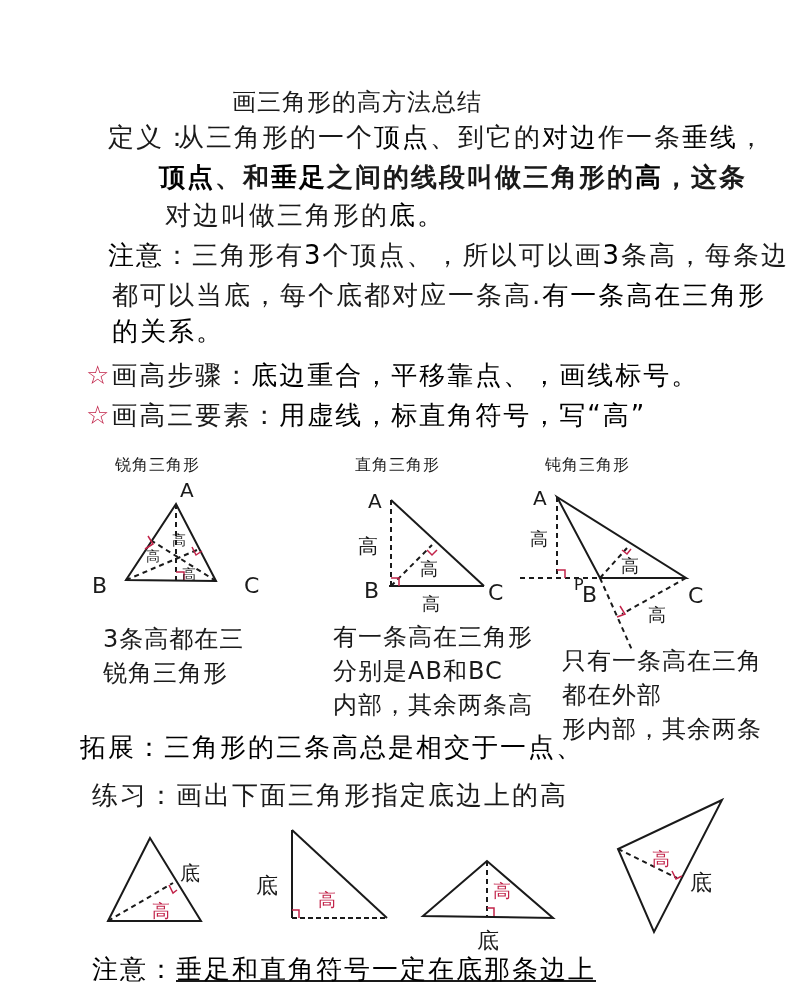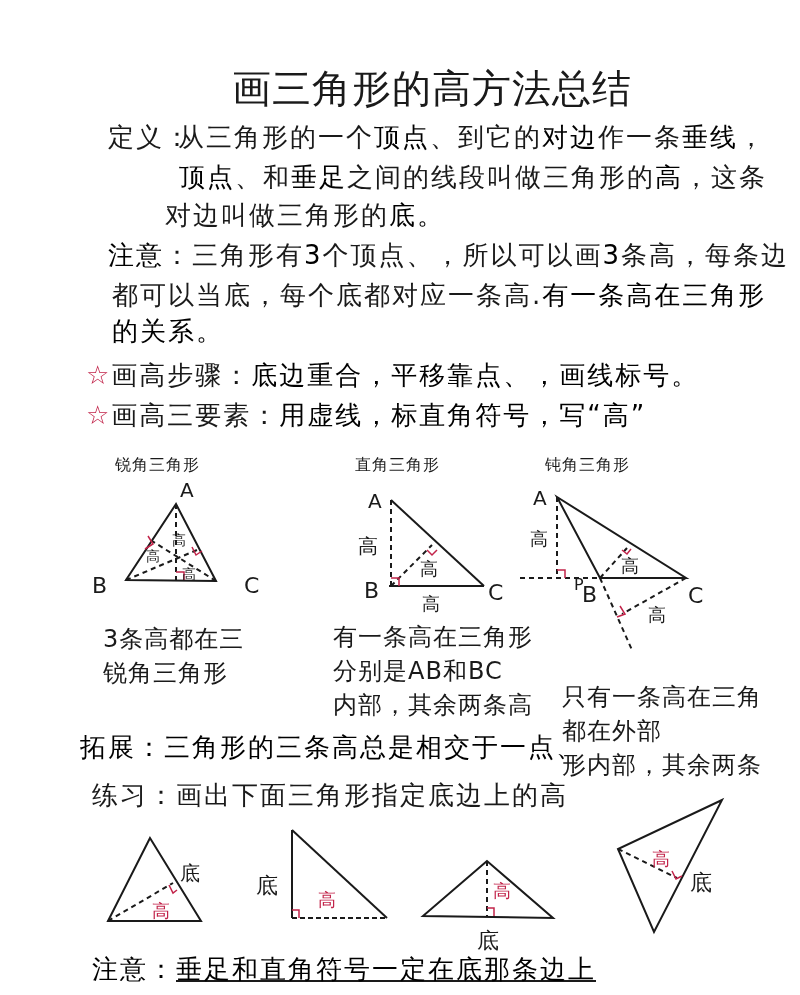--- a/index.html
+++ b/index.html
@@ -1,39 +1,39 @@
 <!DOCTYPE html>
 <html><head>
 <meta charset="utf-8">
 <style>
   html, body { margin: 0; padding: 0; background: #ffffff; }
   body { width: 800px; height: 995px; position: relative; overflow: hidden;
          font-family: "DejaVu Sans", sans-serif; color: #1a1a1a; }
   .abs { position: absolute; white-space: nowrap; }
   .ink { color: #1a1a1a; }
   .red { color: #000000; }
-  .title { font-size: 39px; letter-spacing: 1px; }
+  .title { font-size: 24px; letter-spacing: 1px; margin-top: 24px; }
   .line { font-size: 26px; letter-spacing: 2px; line-height: 38px; }
   .cap { font-size: 16px; letter-spacing: 1px; }
   .desc { font-size: 24px; letter-spacing: 1px; line-height: 34px; white-space: normal; }
   .desc div { white-space: nowrap; }
   .star { font-size: 26px; color: #c2244a; }
   svg { position: absolute; left: 0; top: 0; overflow: visible; }
   svg text { font-family: "DejaVu Sans", sans-serif; }
 </style>
 </head>
 <body>
 
 <div class="abs title ink" style="left:232px; top:62px;">画三角形的高方法总结</div>
 
 <div class="abs line ink" style="left:108px; top:118px;">定义：</div>
 <div class="abs line" style="left:178px; top:118px;">
   <span class="ink">从三角形的一个</span><span class="red">顶点</span><span class="ink">、到它的</span><span class="red">对边</span><span class="ink">作一条</span><span class="red">垂线</span><span class="ink">，</span>
 </div>
-<div class="abs line" style="left:179px; top:158px;">
+<div class="abs line" style="left:159px; top:158px;font-weight:bold;">
   <span class="red">顶点</span><span class="ink">、和</span><span class="red">垂足</span><span class="ink">之间的线段叫做三角形的</span><span class="red">高</span><span class="ink">，这条</span>
 </div>
 <div class="abs line" style="left:165px; top:196px;">
   <span class="ink">对边叫做三角形的</span><span class="red">底。</span>
 </div>
 
 <div class="abs line" style="left:108px; top:236px;">
   <span class="red">注意</span><span class="ink">：三角形有</span><span class="red">3</span><span class="ink">个顶点、，所以可以画</span><span class="red">3</span><span class="ink">条高，每条边</span>
 </div>
 <div class="abs line" style="left:112px; top:276px;">
@@ -148,21 +148,21 @@
 
 <div class="abs desc ink" style="left:103px; top:622px;">
   <div>3条高都在三</div>
   <div>锐角三角形</div>
 </div>
 <div class="abs desc ink" style="left:333px; top:620px;">
   <div>有一条高在三角形</div>
   <div>分别是AB和BC</div>
   <div>内部，其余两条高</div>
 </div>
-<div class="abs desc ink" style="left:562px; top:644px;margin-top:36px;">
+<div class="abs desc ink" style="left:562px; top:644px;">
   <div>只有一条高在三角</div>
   <div>都在外部</div>
   <div>形内部，其余两条</div>
 </div>
 
 <div class="abs line red" style="left:80px; top:728px;">
   <span>拓展：</span><span>三角形的三条高总是相交于一点、</span>
 </div>
 
 <div class="abs line ink" style="left:92px; top:776px;">

